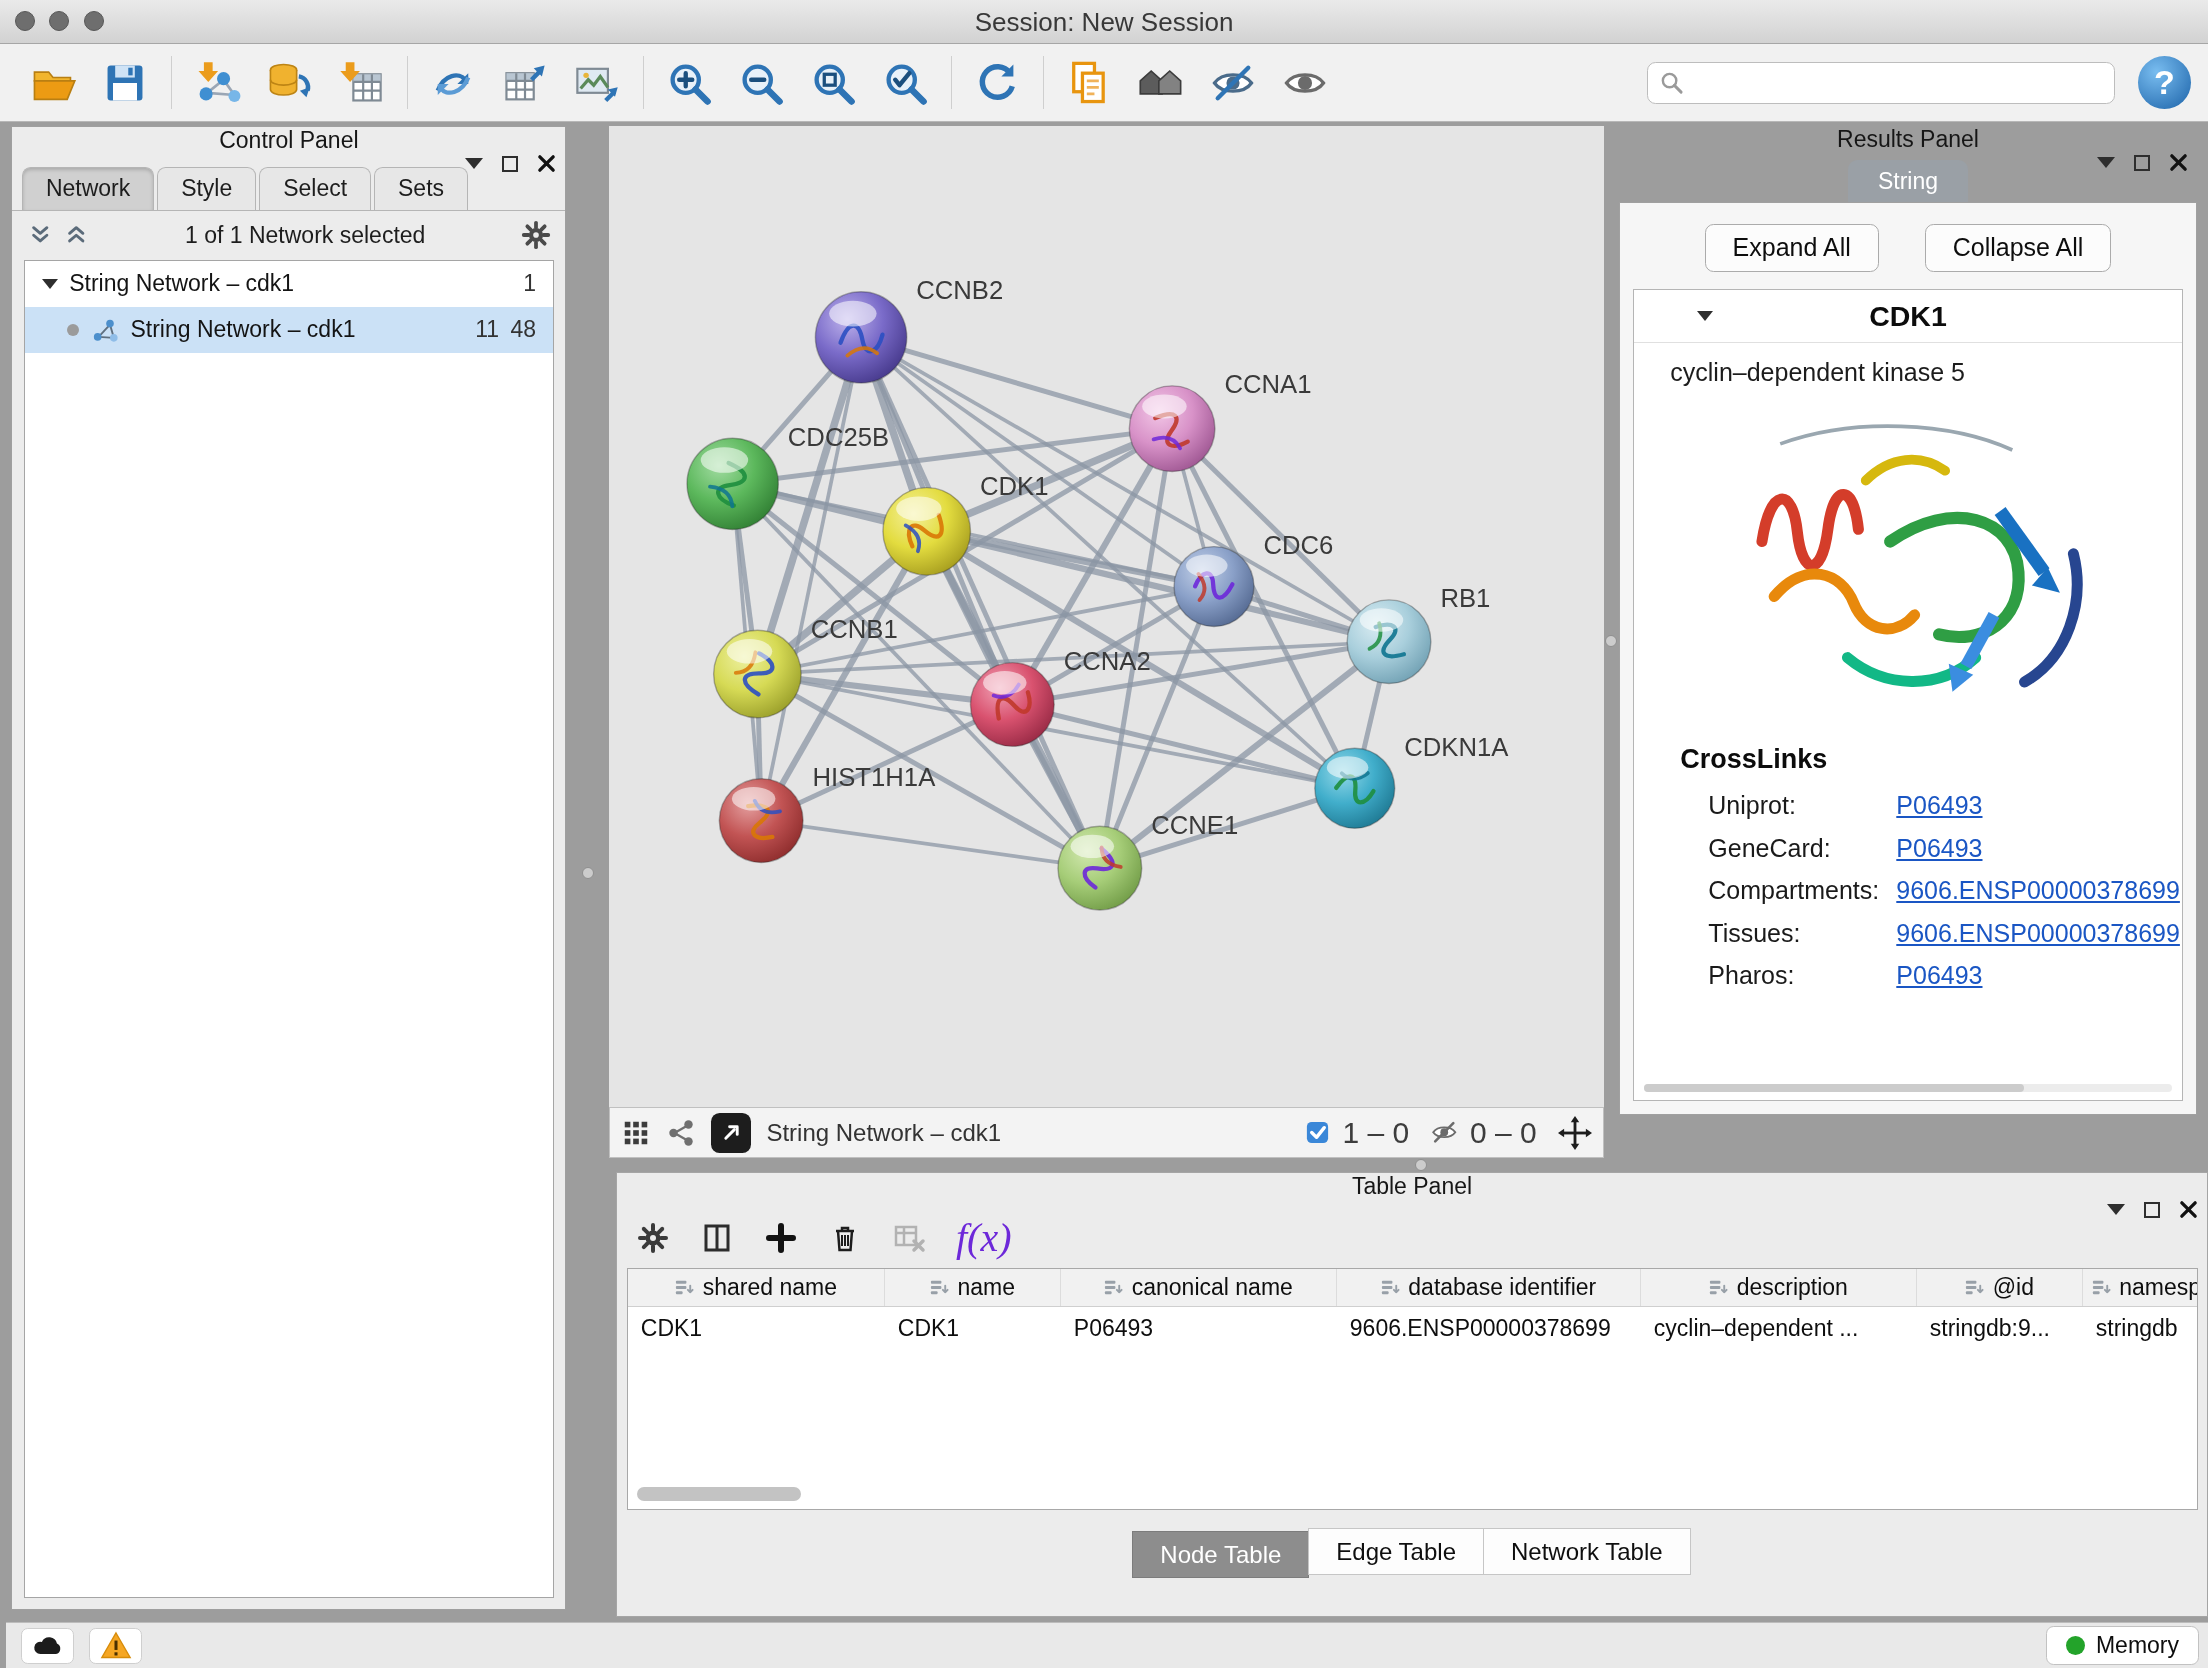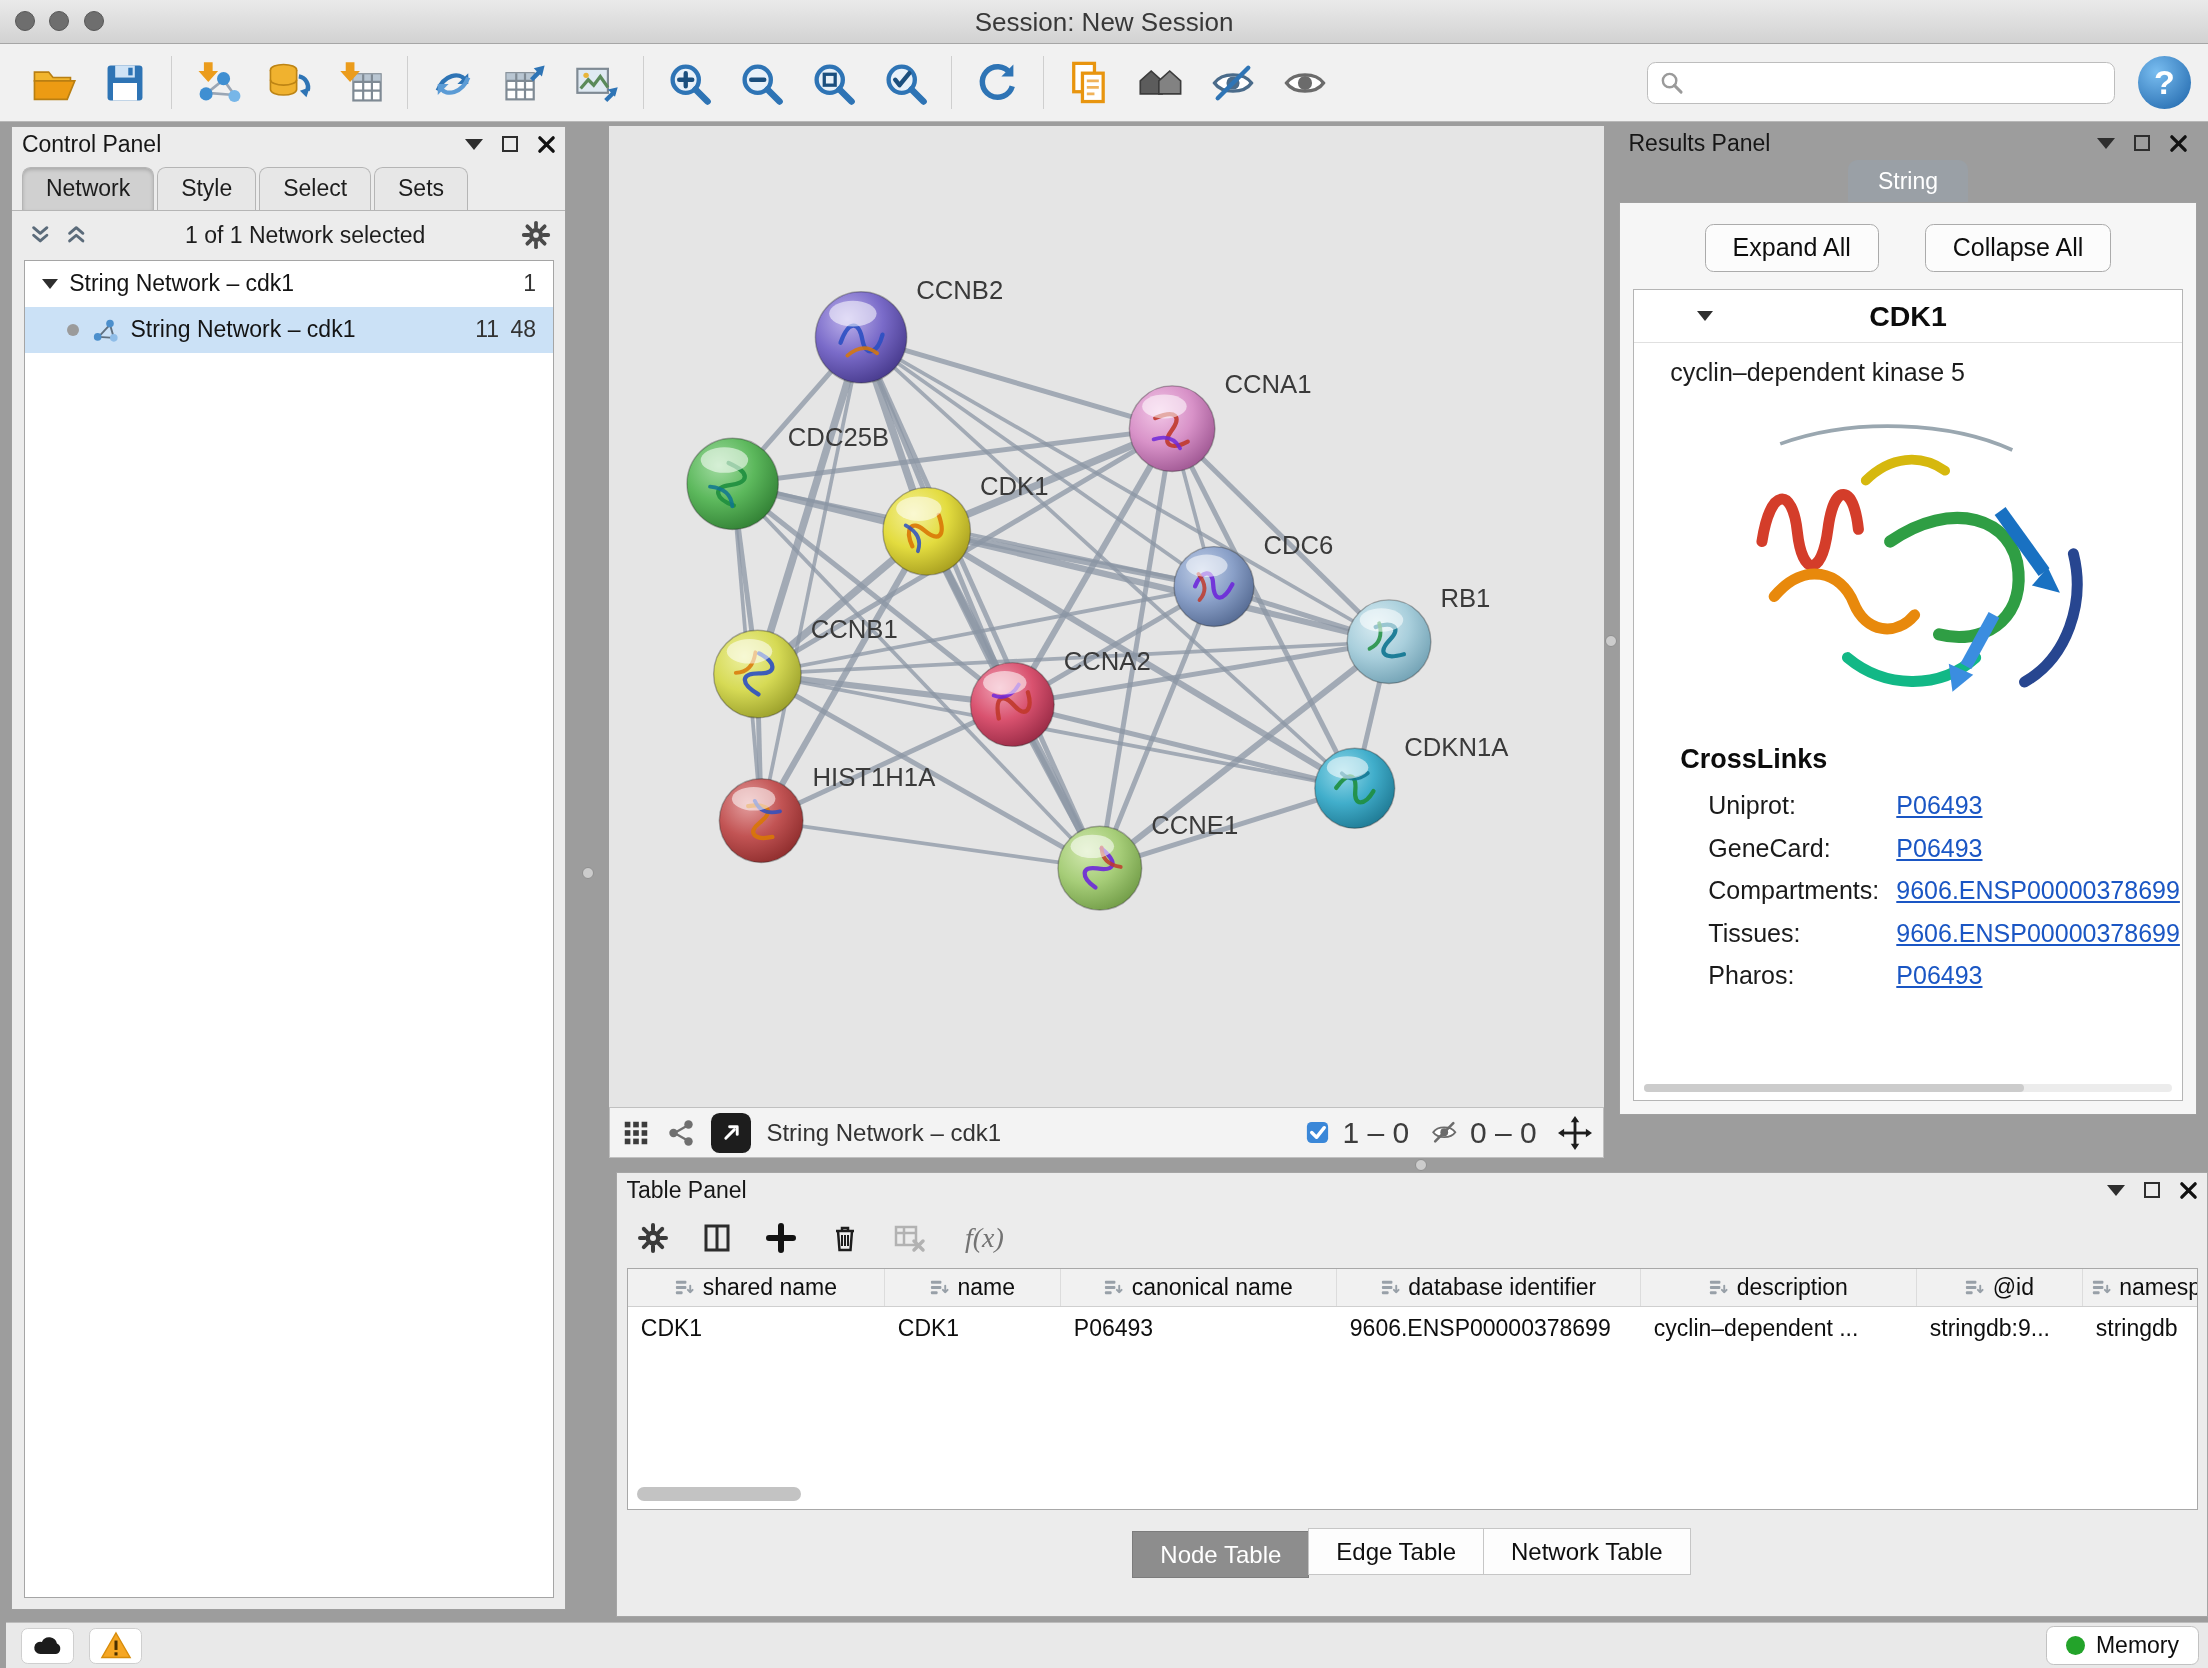--- a/index.html
+++ b/index.html
@@ -15,21 +15,21 @@
   
   .toolbar{position:absolute;top:44px;left:0;width:100%;height:78px;background:#f1f1f1;border-bottom:1px solid #b7b7b7;display:flex;align-items:center;padding:0 17px;}
   .tbtn{width:72px;height:63px;display:flex;align-items:center;justify-content:center;background:transparent;border:none;cursor:pointer;}
   .tbtn svg{width:48px;height:48px;}
   .tsep{width:1px;height:53px;background:#cfcfcf;margin:0 9.5px;flex:none;}
   .searchbox{margin-left:auto;width:468px;height:42px;border:1px solid #bdbdbd;border-radius:8.6px;background:#fff;display:flex;align-items:center;padding:0 11.4px;gap:7.6px;}
   .searchbox input{border:none;outline:none;font-size:23px;flex:1;font-family:inherit;color:#222;background:transparent;}
   .helpbtn{width:53px;height:53px;border-radius:50%;border:none;background:radial-gradient(circle at 35% 30%,#79bdf0,#1b62a8);color:#fff;font-size:34px;font-weight:bold;margin-left:23px;display:flex;align-items:center;justify-content:center;cursor:pointer;}
 
   
-  .panel-header{height:34px;display:flex;align-items:center;padding:0 9.5px;font-size:23px;color:#161616;}
+  .panel-header{height:34px;display:flex;align-items:center;padding:0 9.5px;font-size:23px;color:#161616;flex-direction:column;}
   .ph-controls{margin-left:auto;display:flex;align-items:center;gap:19px;}
   .tri-down{width:0;height:0;border-left:9.5px solid transparent;border-right:9.5px solid transparent;border-top:11.4px solid #2e2e2e;}
   .float-sq{width:16px;height:16px;border:2.4px solid #2e2e2e;background:transparent;}
   .xicon{width:19px;height:19px;}
 
   
   .control-panel{position:absolute;left:11.4px;top:126px;width:555px;height:1484px;background:#ececec;border:1px solid #9f9f9f;display:flex;flex-direction:column;}
   .cp-tabs{display:flex;padding:5.7px 9.5px 0;gap:2.9px;border-bottom:1px solid #b5b5b5;}
   .tab{font-size:23px;padding:7.6px 23px;border:1px solid #b5b5b5;border-bottom:none;border-radius:8.6px 8.6px 0 0;background:#e7e7e7;color:#1d1d1d;cursor:pointer;}
   .tab.selected{background:#d0d0d0;box-shadow:inset 0 1.9px 3.8px rgba(0,0,0,.18);}
@@ -68,21 +68,21 @@
   .cl-row{display:flex;font-size:25px;padding:6.7px 0 6.7px 74px;align-items:baseline;}
   .cl-label{width:188px;color:#1a1a1a;flex:none;}
   .cl-value a{color:#1a56c4;text-decoration:underline;}
   .rp-scroll{height:8.6px;margin:auto 9.5px 7.6px;background:#ececec;border-radius:4.8px;position:relative;}
   .rp-scroll-thumb{position:absolute;left:0;top:0;height:8.6px;width:72%;background:#cccccc;border-radius:4.8px;}
 
   
   .table-panel{position:absolute;left:616px;top:1172px;width:1592px;height:445px;background:#ececec;border:1px solid #a5a5a5;display:flex;flex-direction:column;}
   .tp-toolbar{height:61px;display:flex;align-items:center;gap:30px;padding:0 19px;}
   .tp-tool{background:none;border:none;display:flex;align-items:center;justify-content:center;cursor:pointer;}
-  .fx-label{font-family:"Liberation Serif",serif;font-style:italic;font-size:28px;color:#737373;margin-left:9px;}
+  .fx-label{font-family:"Liberation Serif",serif;font-style:italic;font-size:40px;color:#6d28d9;}
   .tp-table{margin:0 9.5px;background:#fff;border:1px solid #a8a8a8;height:242px;position:relative;overflow:hidden;}
   .tp-header{display:flex;height:38px;background:#f1f1f1;border-bottom:1px solid #cfcfcf;}
   .tp-hcell{display:flex;align-items:center;justify-content:center;gap:7.6px;font-size:23px;color:#0e0e0e;border-right:1px solid #dcdcdc;overflow:hidden;white-space:nowrap;flex:none;}
   .tp-row{display:flex;height:42px;align-items:center;}
   .tp-cell{font-size:23px;color:#0e0e0e;padding-left:13.3px;overflow:hidden;white-space:nowrap;flex:none;}
   .tp-scrollbar{position:absolute;bottom:7.6px;left:9.5px;width:164px;height:14.3px;border-radius:7.6px;background:#c3c3c3;}
   .tp-tabs{display:flex;justify-content:center;align-items:center;margin-top:15px;}
   .tp-tab{font-size:24px;padding:8.6px 27px;background:#fdfdfd;border:1px solid #c6c6c6;color:#0e0e0e;margin-left:-1px;cursor:pointer;}
   .tp-tab.selected{background:#8d8d8d;color:#fff;border-color:#7c7c7c;margin-top:6px;}
 

